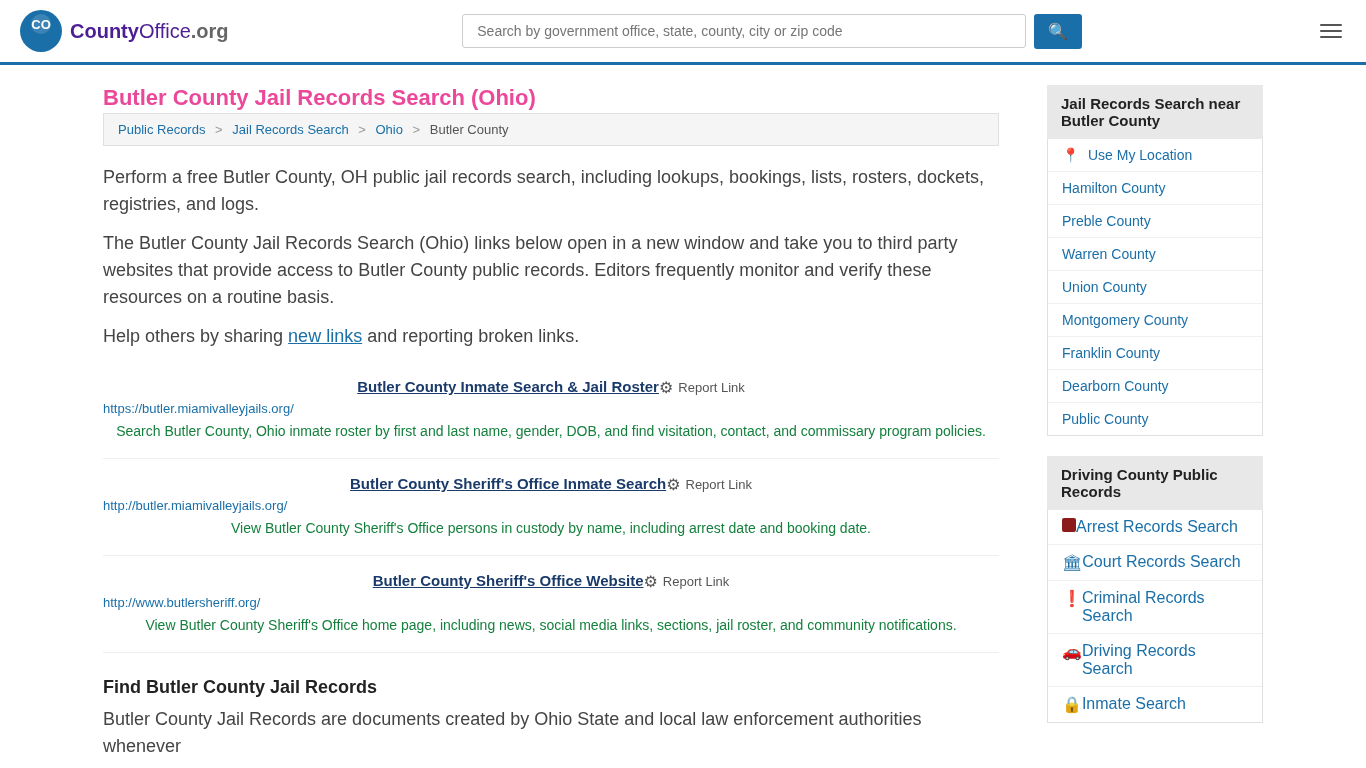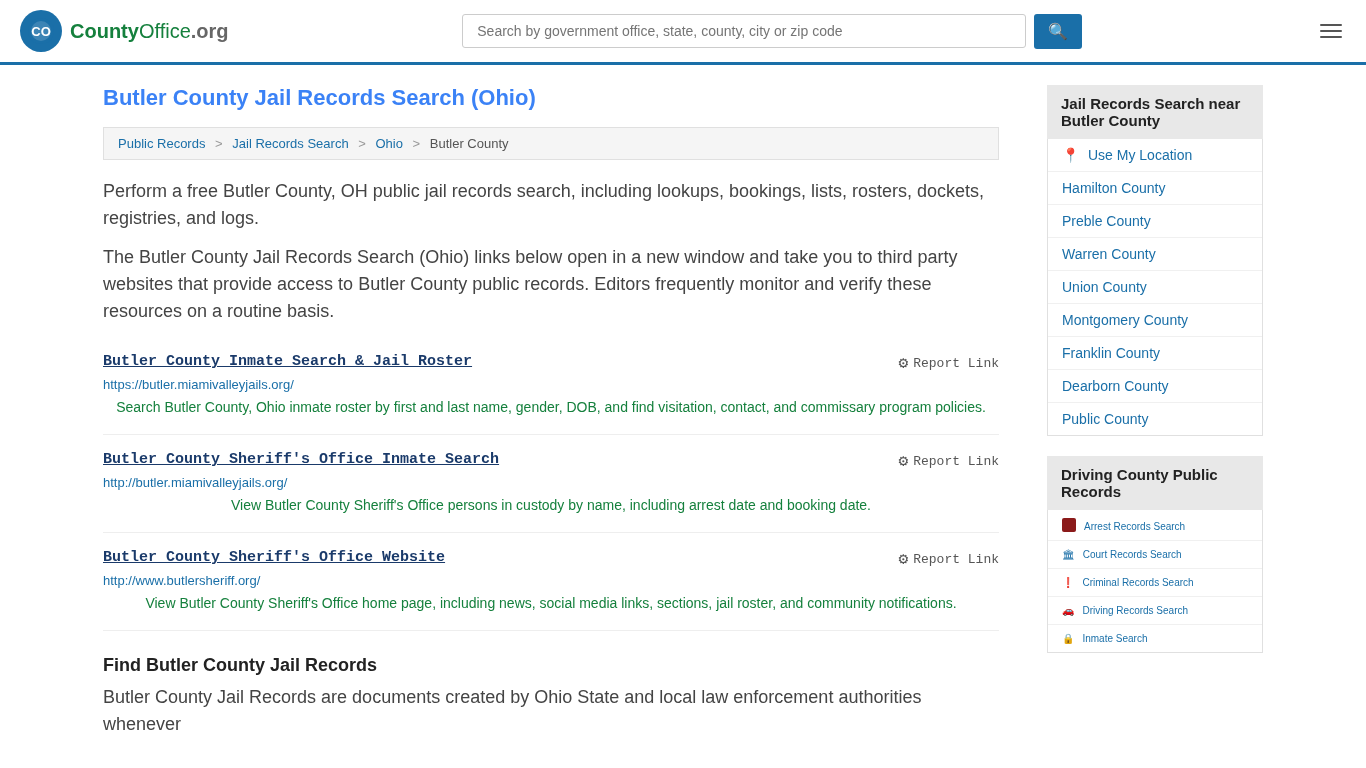--- a/index.html
+++ b/index.html
@@ -18,31 +18,31 @@
       display: flex;
       align-items: center;
       gap: 8px;
     }
     .logo-circle {
       width: 42px;
       height: 42px;
       background: #1a6fa8;
       border-radius: 50%;
       display: flex;
-      align-items: center;
+      align-items: flex-start;
       justify-content: center;
       color: white;
       font-size: 18px;
     }
     .logo-text {
       font-size: 20px;
       color: #333;
       font-weight: bold;
     }
-    .logo-text span { color: #15803d; }
+    .logo-text span { color: #4c1d95; }
     .logo-org { color: #666; font-weight: normal; }
     .search-area {
       display: flex;
       align-items: center;
       gap: 8px;
       flex: 1;
       max-width: 620px;
       margin: 0 20px;
     }
     .search-input {
@@ -96,22 +96,22 @@
     .sidebar {
       width: 240px;
       flex-shrink: 0;
       padding-left: 24px;
     }
 
     
     .page-title {
       font-size: 22px;
       font-weight: bold;
-      color: #3b82f6;
-      margin-bottom: 16px;
+      color: #ec4899;
+      margin-bottom: 2px;
     }
 
     
     .breadcrumb {
       background: #f5f5f5;
       border: 1px solid #e0e0e0;
       padding: 8px 14px;
       margin-bottom: 18px;
       font-size: 13px;
       color: #555;
@@ -134,24 +134,23 @@
       text-decoration: underline;
     }
 
     
     .result-item {
       border-bottom: 1px solid #eee;
       padding: 16px 0;
     }
     .result-header {
       display: flex;
-      justify-content: space-between;
+      justify-content: center;
       align-items: flex-start;
       margin-bottom: 4px;
-      font-family: Liberation Mono, monospace;
     }
     .result-title a {
       color: #1a3a6a;
       font-weight: bold;
       font-size: 15px;
       text-decoration: underline;
     }
     .report-link {
       display: flex;
       align-items: center;
@@ -228,26 +227,25 @@
       list-style: none;
       border: 1px solid #e0e0e0;
       border-top: none;
     }
     .sidebar-records-list li {
       border-bottom: 1px solid #f0f0f0;
     }
     .sidebar-records-list li:last-child { border-bottom: none; }
     .sidebar-records-list li a {
       display: flex;
-      align-items: flex-end;
-      gap: 8px;
+      align-items: flex-start;
       padding: 8px 14px;
       color: #1a6fa8;
       text-decoration: none;
-      font-size: 10px;
+      font-size: 16px;
     }
     .rec-icon {
       width: 16px;
       height: 16px;
       display: inline-block;
       flex-shrink: 0;
     }
 
     .icon-arrest { background: #8b1a1a; border-radius: 2px; }
   </style>
@@ -289,20 +287,23 @@
       <span class="sep">&gt;</span>
       <a href="#">Jail Records Search</a>
       <span class="sep">&gt;</span>
       <a href="#">Ohio</a>
       <span class="sep">&gt;</span>
       <span>Butler County</span>
     </nav>
 
     <p class="description">Perform a free Butler County, OH public jail records search, including lookups, bookings, lists, rosters, dockets, registries, and logs.</p>
     <p class="description">The Butler County Jail Records Search (Ohio) links below open in a new window and take you to third party websites that provide access to Butler County public records. Editors frequently monitor and verify these resources on a routine basis.</p>
+    <p class="description">
+      <span>Help others by sharing </span><a href="#">new links</a><span> and reporting broken links.</span>
+    </p>
 
     <div class="result-item">
       <div class="result-header">
         <div class="result-title">
           <a href="#">Butler County Inmate Search &amp; Jail Roster</a>
         </div>
         <div class="report-link">
           <span class="report-icon">⚙</span>
           <span>Report Link</span>
         </div>

